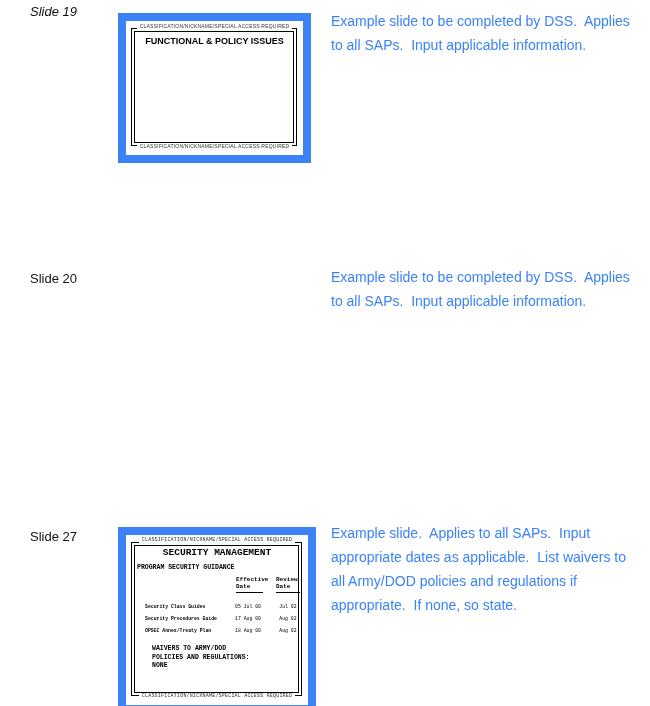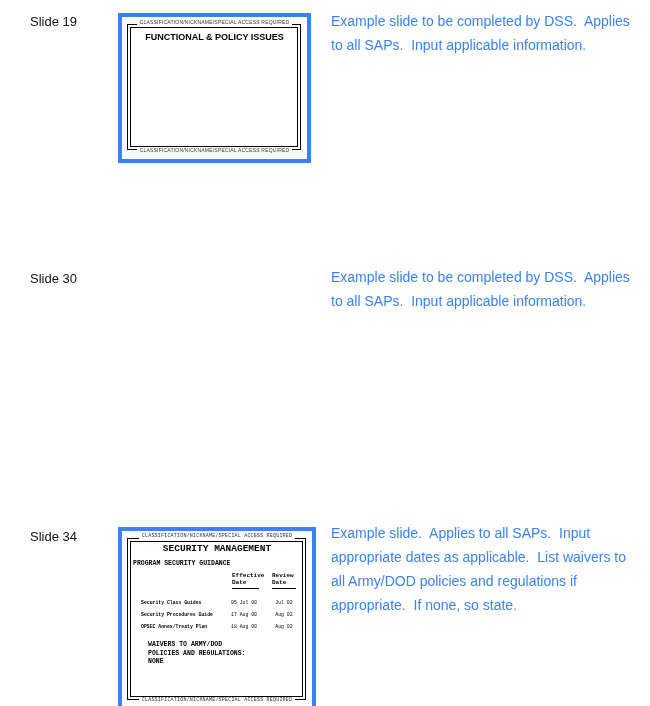--- a/index.html
+++ b/index.html
@@ -28,21 +28,21 @@
     font-size: 14px;
     line-height: 24px;
     color: #3b82f6;
     white-space: pre-wrap;
   }
 
   
   .thumb {
     position: absolute;
     background: #fff;
-    border: 4px solid #3b82f6;
+    border: 8px solid #3b82f6;
     box-sizing: border-box;
   }
   .frame { position: absolute; border: 1px solid #000; pointer-events: none; }
   .frameA { top: 7px; left: 5px; right: 6px; bottom: 9px; }
   .frameB { top: 10px; left: 8px; right: 9px; bottom: 12px; }
 
   .banner {
     position: absolute; left: 0; right: 0;
     text-align: center;
     font-size: 5px;
@@ -90,21 +90,21 @@
   .cell.eff  { left: 104px; width: 36px; text-align: center; }
   .cell.rev  { left: 146px; width: 32px; text-align: center; }
 
   .waivers {
     position: absolute; left: 26px; top: 110px;
     font-weight: bold; font-size: 6.5px; line-height: 8.5px;
     white-space: pre-line; z-index: 2;
   }
 
   
-  #label-0 { top: 14px; }
+  #label-0 { top: 4px; font-style: italic; }
   #thumb-0 { left: 118px; top: 13px;  width: 193px; height: 150px; }
   #desc-0  { top: 9px; }
 
   #label-1 { top: 271px; }
   #thumb-1 { left: 117px; top: 266px; width: 195px; height: 154px; }
   #desc-1  { top: 265px; }
 
   #label-2 { top: 529px; }
   #thumb-2 { left: 118px; top: 527px; width: 198px; height: 186px; font-family: Liberation Mono, monospace; }
   #desc-2  { top: 521px; }
@@ -117,24 +117,24 @@
   <div class="slide-label" id="label-0">Slide 19</div>
   <div class="thumb t19" id="thumb-0">
     <div class="frame frameA"></div>
     <div class="frame frameB"></div>
     <div class="banner banner-top"><span>CLASSIFICATION/NICKNAME/SPECIAL ACCESS REQUIRED</span></div>
     <div class="thumb-title">FUNCTIONAL &amp; POLICY ISSUES</div>
     <div class="banner banner-bottom"><span>CLASSIFICATION/NICKNAME/SPECIAL ACCESS REQUIRED</span></div>
   </div>
   <div class="desc" id="desc-0">Example slide to be completed by DSS.  Applies to all SAPs.  Input applicable information.</div>
 
-  <div class="slide-label" id="label-1">Slide 30</div>
+  <div class="slide-label" id="label-1">Slide 20</div>
   <div class="desc" id="desc-1">Example slide to be completed by DSS.  Applies to all SAPs.  Input applicable information.</div>
 
-  <div class="slide-label" id="label-2">Slide 34</div>
+  <div class="slide-label" id="label-2">Slide 27</div>
   <div class="thumb t21" id="thumb-2">
     <div class="frame frameA"></div>
     <div class="frame frameB"></div>
     <div class="banner banner-top"><span>CLASSIFICATION/NICKNAME/SPECIAL ACCESS REQUIRED</span></div>
     <div class="thumb-title">SECURITY MANAGEMENT</div>
     <div class="subtitle">PROGRAM SECURITY GUIDANCE</div>
 
     <div class="colhead eff">
       <div>Effective</div>
       <div>Date</div>

